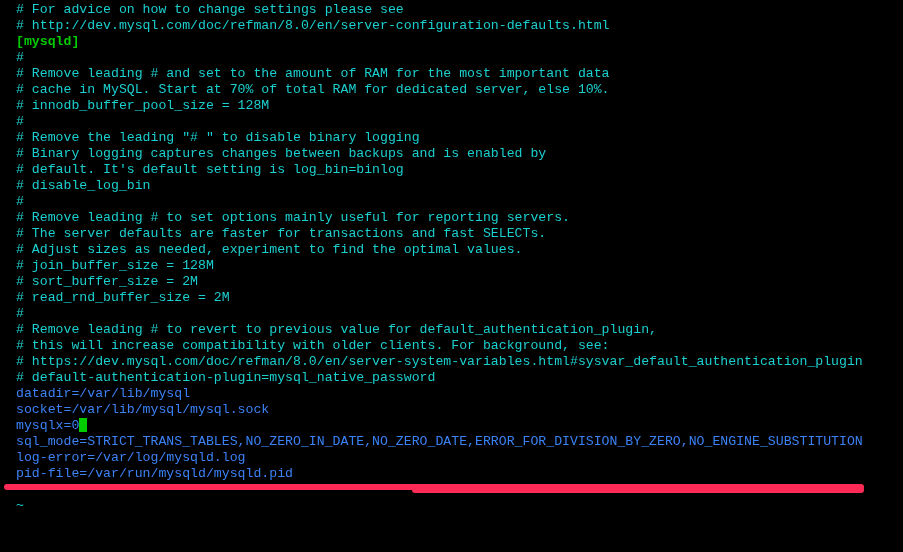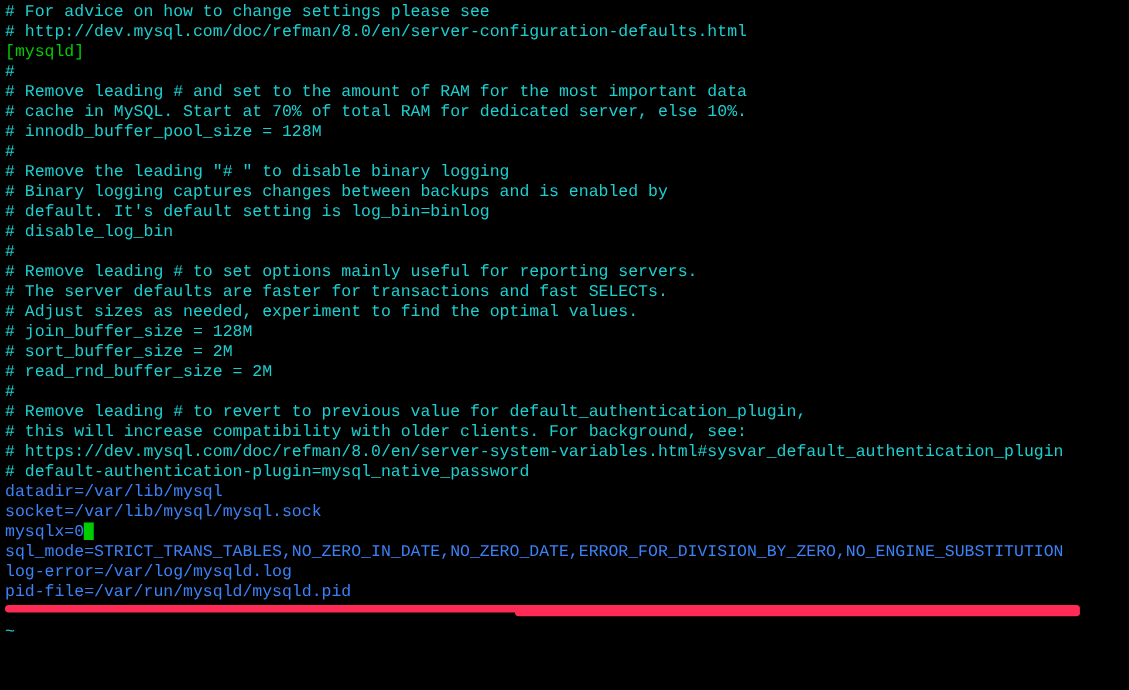--- a/index.html
+++ b/index.html
@@ -8,29 +8,29 @@
     background: #000000;
     width: 903px;
     height: 552px;
     overflow: hidden;
     font-family: "Consolas", "Courier New", monospace;
     font-size: 13.2px;
     line-height: 16px;
     color: #1ccfcf;
   }
   .terminal {
-    padding: 2px 4px;
+    padding: 2px 16px;
     white-space: pre;
     position: relative;
   }
   .line {
     white-space: pre;
   }
   .comment { color: #1ccfcf; }
-  .section { color: #00cc00; font-weight: normal; }
+  .section { color: #00cc00; font-weight: bold; }
   .code    { color: #3b82f6; }
   .underline-red {
     position: absolute;
     left: 4px;
     width: 860px;
     height: 6px;
     background: #ff2a55;
     border-radius: 4px;
     top: 484px;
   }

